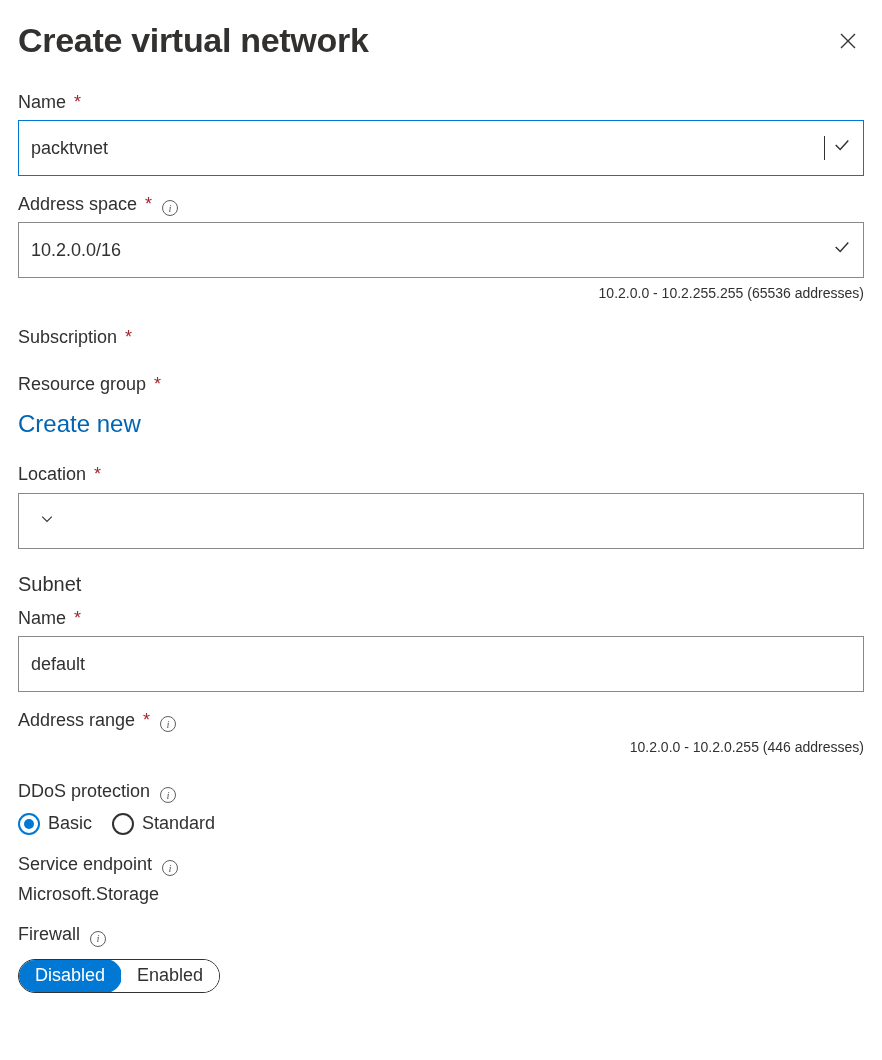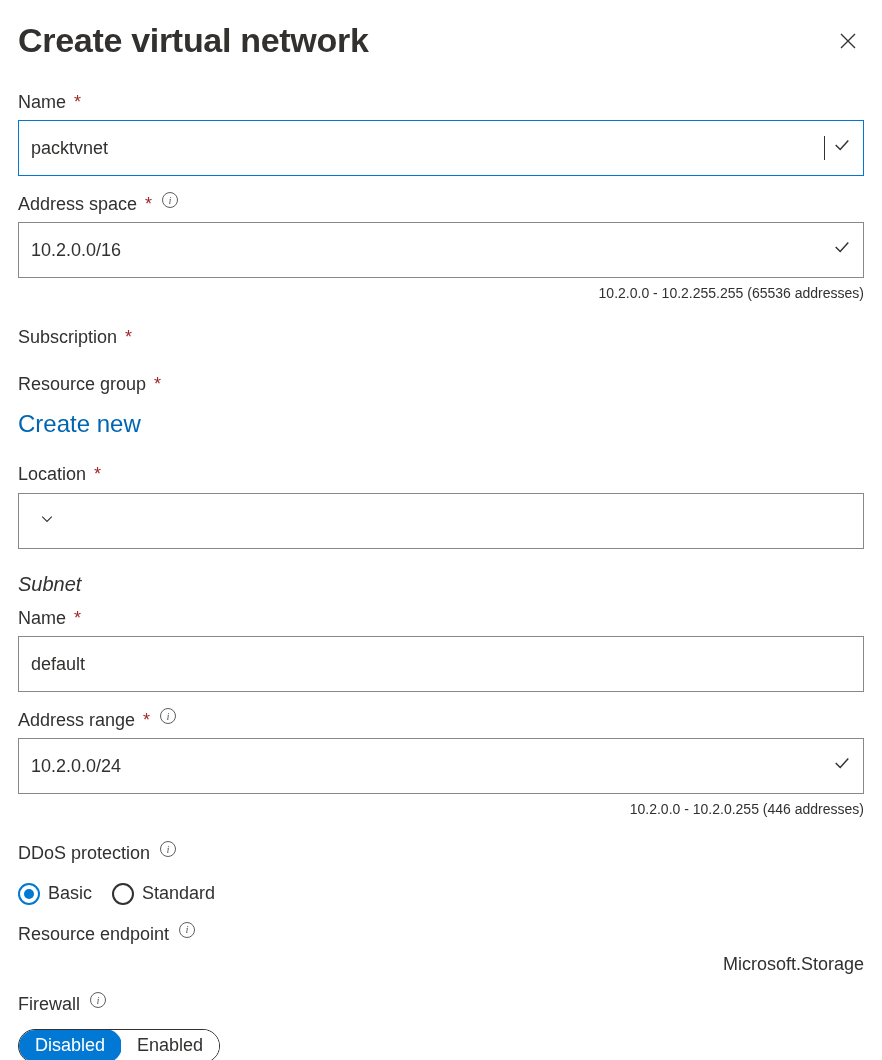--- a/index.html
+++ b/index.html
@@ -34,21 +34,21 @@
     margin:0;
     letter-spacing:-0.3px;
   }
   .close-btn{
     background:none;border:none;cursor:pointer;padding:6px;
     color:#343434;
   }
   .close-btn svg{display:block;}
   .field{margin-bottom:22px;}
   .label-row{
-    display:flex;align-items:flex-start;gap:6px;margin-bottom:6px;
+    display:flex;align-items:flex-end;gap:6px;margin-bottom:6px;
     font-size:18px;color:var(--text);
   }
   .req{color:var(--required);font-size:18px;margin-left:2px;}
   .info-icon{
     width:16px;height:16px;border:1px solid #605e5c;border-radius:50%;
     display:inline-flex;align-items:center;justify-content:center;
     font-size:11px;color:#605e5c;font-family:Georgia,serif;font-style:italic;
     margin-left:4px;
   }
   .input-wrap{
@@ -68,31 +68,31 @@
   .check-icon{flex:0 0 auto;margin-left:8px;color:#323130;}
   .chevron-icon{flex:0 0 auto;margin-left:8px;color:#323130;}
   .hint{
     text-align:right;color:var(--text);font-size:14px;margin-top:6px;
   }
   .link{
     color:var(--link);text-decoration:none;cursor:pointer;display:inline-block;
     margin-top:6px;font-size:24px;
   }
   .section-title{
-    font-size:20px;color:var(--text);margin:16px 0 8px 0;font-weight:400;font-style:italic;
-  }
-  .radio-row{display:flex;gap:20px;align-items:center;margin-top:16px;}
+    font-size:20px;color:var(--text);margin:16px 0 8px 0;font-weight:400;
+  }
+  .radio-row{display:flex;gap:20px;align-items:center;margin-top:8px;}
   .radio-opt{display:flex;align-items:center;gap:8px;cursor:pointer;}
   .radio-circle{
     width:22px;height:22px;border:2px solid #323130;border-radius:50%;
     display:flex;align-items:center;justify-content:center;background:#fff;
   }
   .radio-circle.sel{border-color:var(--focus);}
   .radio-dot{width:10px;height:10px;border-radius:50%;background:var(--focus);}
-  .svc-value{font-size:18px;color:var(--text);margin-top:6px;text-align:right;}
+  .svc-value{font-size:18px;color:var(--text);margin-top:6px;}
   .toggle-pill{
     display:inline-flex;border:1px solid #323130;border-radius:18px;
     overflow:hidden;margin-top:6px;height:34px;
   }
   .toggle-seg{
     padding:4px 16px;font-size:18px;display:flex;align-items:center;
     cursor:pointer;background:#fff;color:var(--text);
   }
   .toggle-seg.active{
     background:var(--focus);color:#fff;border-radius:18px;margin:-1px;
@@ -186,28 +186,20 @@
   <div class="input-wrap">
     <span class="input">default</span>
   </div>
 </div>
 
 <div class="field">
   <div class="label-row">
     <span>Address range</span>
     <span class="req">*</span>
     <span class="info-icon">i</span>
-  </div>
-  <div class="input-wrap">
-    <span class="input">10.2.0.0/24</span>
-    <span class="check-icon">
-      <svg width="18" height="18" viewBox="0 0 20 20">
-          <path d="M3 10 L8 15 L17 5" stroke="currentColor" stroke-width="1.6" fill="none"></path>
-        </svg>
-    </span>
   </div>
   <div class="hint">10.2.0.0 - 10.2.0.255 (446 addresses)</div>
 </div>
 
 <div class="field tight">
   <div class="label-row">
     <span>DDoS protection</span>
     <span class="info-icon">i</span>
   </div>
   <div class="radio-row">
@@ -219,21 +211,21 @@
     </div>
     <div class="radio-opt">
       <span class="radio-circle"></span>
       <span>Standard</span>
     </div>
   </div>
 </div>
 
 <div class="field tight">
   <div class="label-row">
-    <span>Resource endpoint</span>
+    <span>Service endpoint</span>
     <span class="info-icon">i</span>
   </div>
   <div class="svc-value">Microsoft.Storage</div>
 </div>
 
 <div class="field">
   <div class="label-row">
     <span>Firewall</span>
     <span class="info-icon">i</span>
   </div>

